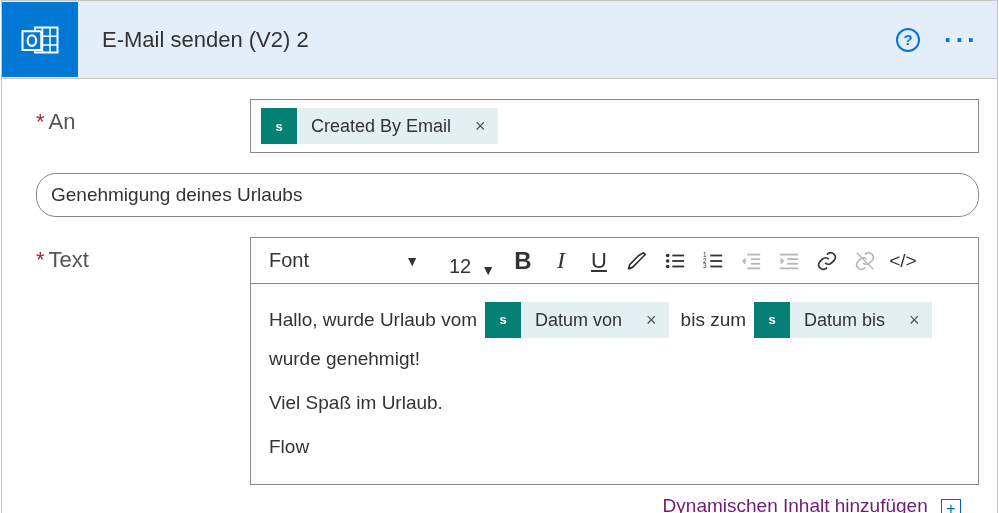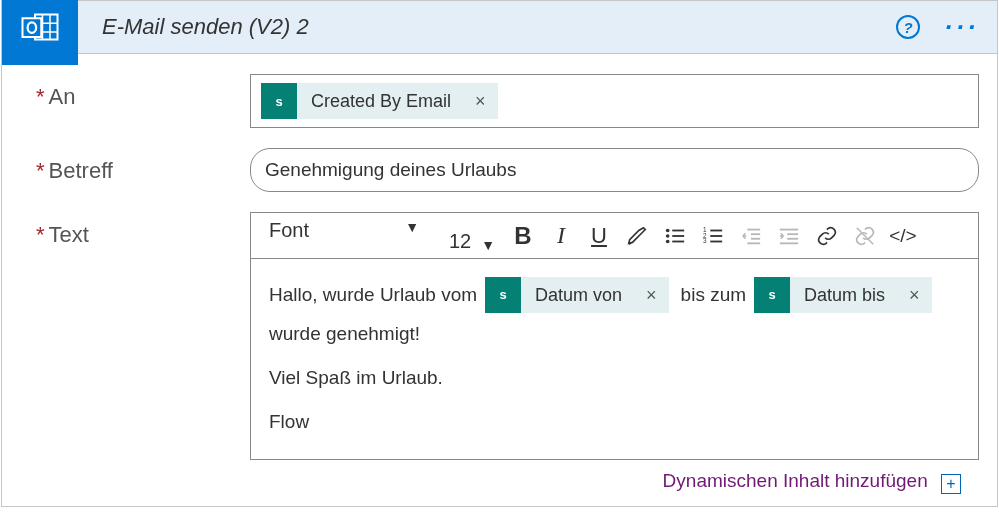--- a/index.html
+++ b/index.html
@@ -11,27 +11,26 @@
     overflow: hidden;
   }
   .card {
     border: 1px solid #c6c6c6;
     width: 997px;
     margin: 0 auto;
     background: #fff;
   }
   .header {
     background: #e4eef8;
-    height: 53px;
+    height: 78px;
     display: flex;
     align-items: center;
     padding: 0 18px 0 0;
     border-bottom: 1px solid #c6c6c6;
     position: relative;
-    font-style: italic;
   }
   .header-iconbox {
     width: 76px;
     height: 75px;
     background: #0078d4;
     display: flex;
     align-items: center;
     justify-content: center;
     color: #fff;
   }
@@ -83,21 +82,21 @@
   .token-x { padding: 0 12px; color: #555; cursor: pointer; font-size: 18px; }
   .editor-wrap { border: 1px solid #888; }
   .toolbar {
     display: flex; align-items: center;
     border-bottom: 1px solid #888;
     height: 46px;
     padding: 0 8px;
     gap: 4px;
   }
   .font-dd {
-    display: flex; align-items: flex-start; justify-content: space-between;
+    display: flex; align-items: center; justify-content: space-between;
     width: 170px; height: 34px; padding: 0 10px;
     font-size: 20px; color: #333; cursor: pointer;
   }
   .size-dd {
     display: flex; align-items: flex-end; justify-content: space-between;
     width: 58px; height: 34px; padding: 0 6px;
     font-size: 20px; color: #333; cursor: pointer;
     margin-left: 10px;
   }
   .tbtn {
@@ -165,21 +164,20 @@
           <span class="token">
             <span class="token-icon">s</span>
             <span class="token-label">Created By Email</span>
             <span class="token-x">×</span>
           </span>
         </div>
       </div>
     </div>
 
     <div class="row">
-      <div class="label-col"><span class="req">*</span><span>Betreff</span></div>
       <div class="field-col">
         <div class="input-box text">
           <span>Genehmigung deines Urlaubs</span>
         </div>
       </div>
     </div>
 
     <div class="row" style="margin-bottom:4px">
       <div class="label-col"><span class="req">*</span><span>Text</span></div>
       <div class="field-col">

